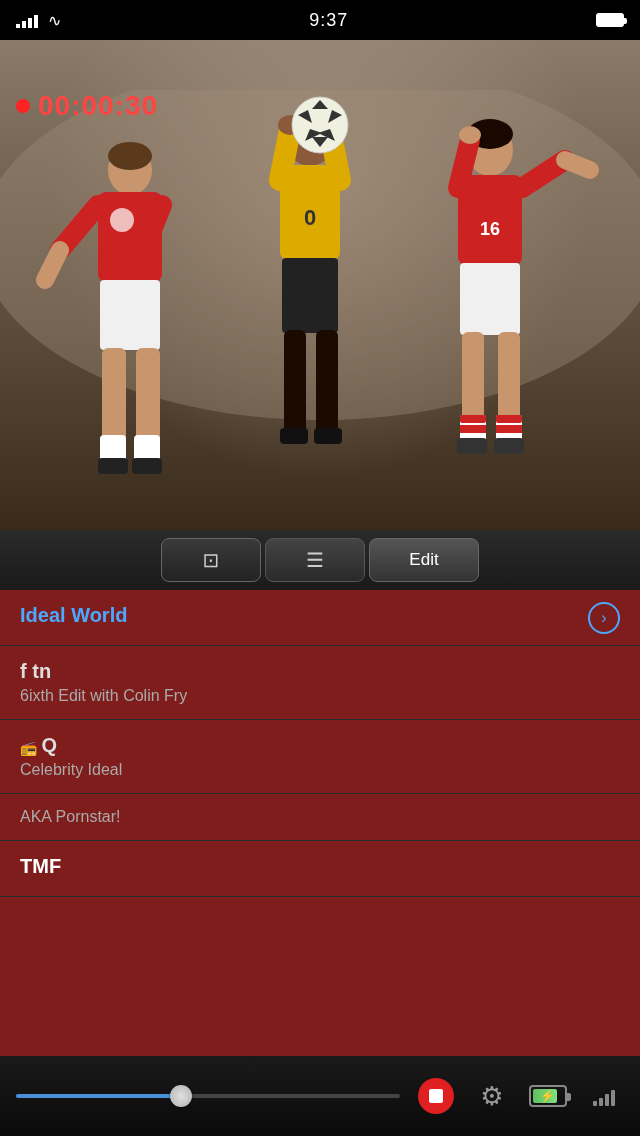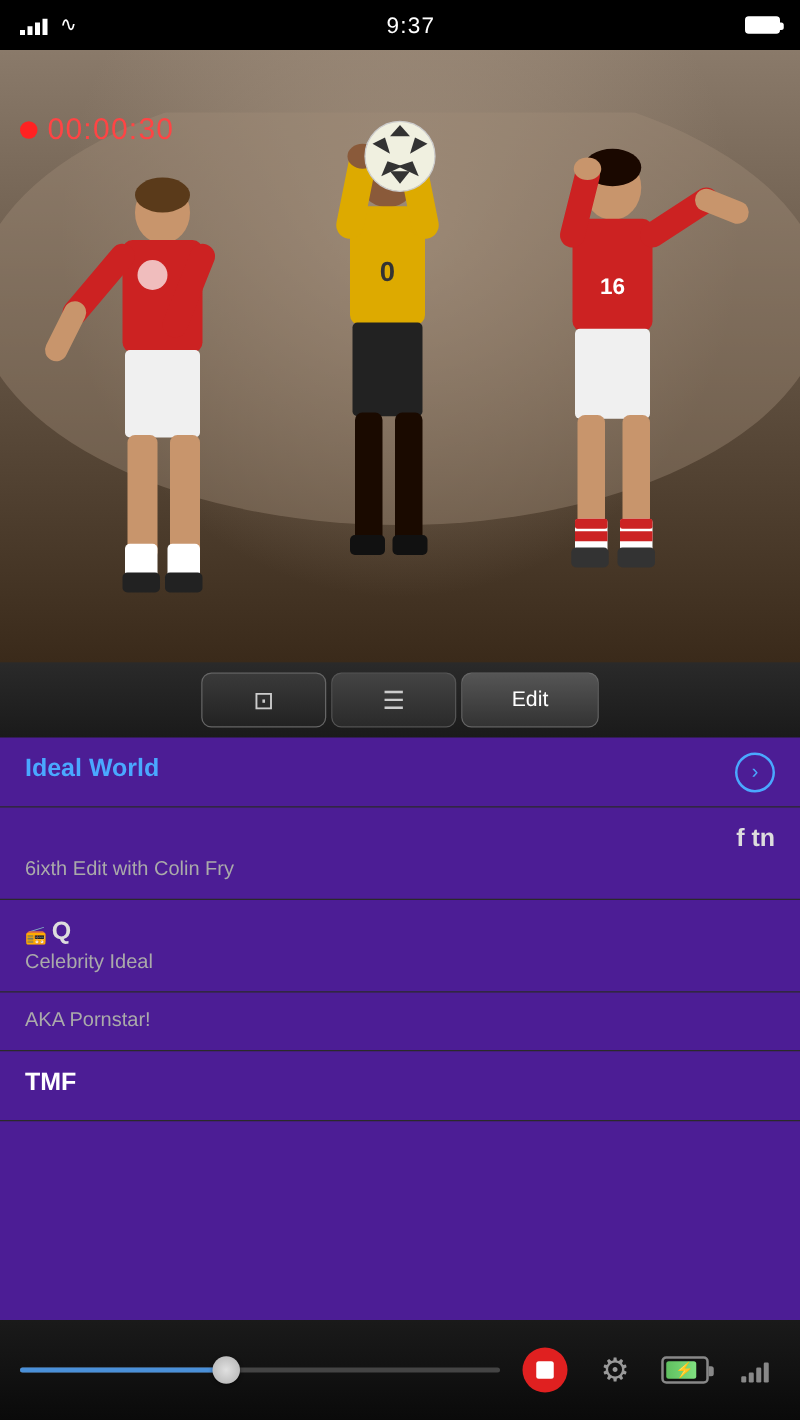--- a/index.html
+++ b/index.html
@@ -113,22 +113,22 @@
       z-index: 5;
     }
     .rec-dot {
       width: 14px;
       height: 14px;
       background: #ff2222;
       border-radius: 50%;
     }
     .rec-time {
       color: #ff4444;
-      font-size: 24px;
-      font-weight: 400;
+      font-size: 28px;
+      font-weight: 700;
       font-variant-numeric: tabular-nums;
       letter-spacing: 1px;
       text-align: center;
     }
 
     
     .soccer-ball {
       position: absolute;
       top: 55px;
       left: 50%;
@@ -196,21 +196,21 @@
       font-weight: 500;
     }
 
     
     .channel-list {
       position: absolute;
       top: 590px;
       left: 0;
       width: 100%;
       bottom: 80px;
-      background: #4c1d95;
+      background: #7f1d1d;
       overflow: hidden;
     }
 
     .channel-item {
       padding: 14px 20px;
       border-bottom: 1px solid #2a2a2a;
       position: relative;
     }
     .channel-name {
       font-size: 20px;
@@ -218,21 +218,20 @@
       margin-bottom: 4px;
     }
     .channel-name.highlight {
       color: #4aa8ff;
     }
     .channel-name.white {
       color: #fff;
     }
     .channel-name.light {
       color: #ddd;
-      text-align: right;
     }
     .channel-show {
       font-size: 16px;
       color: #aaa;
     }
     .channel-arrow {
       position: absolute;
       right: 20px;
       top: 50%;
       transform: translateY(-50%);

